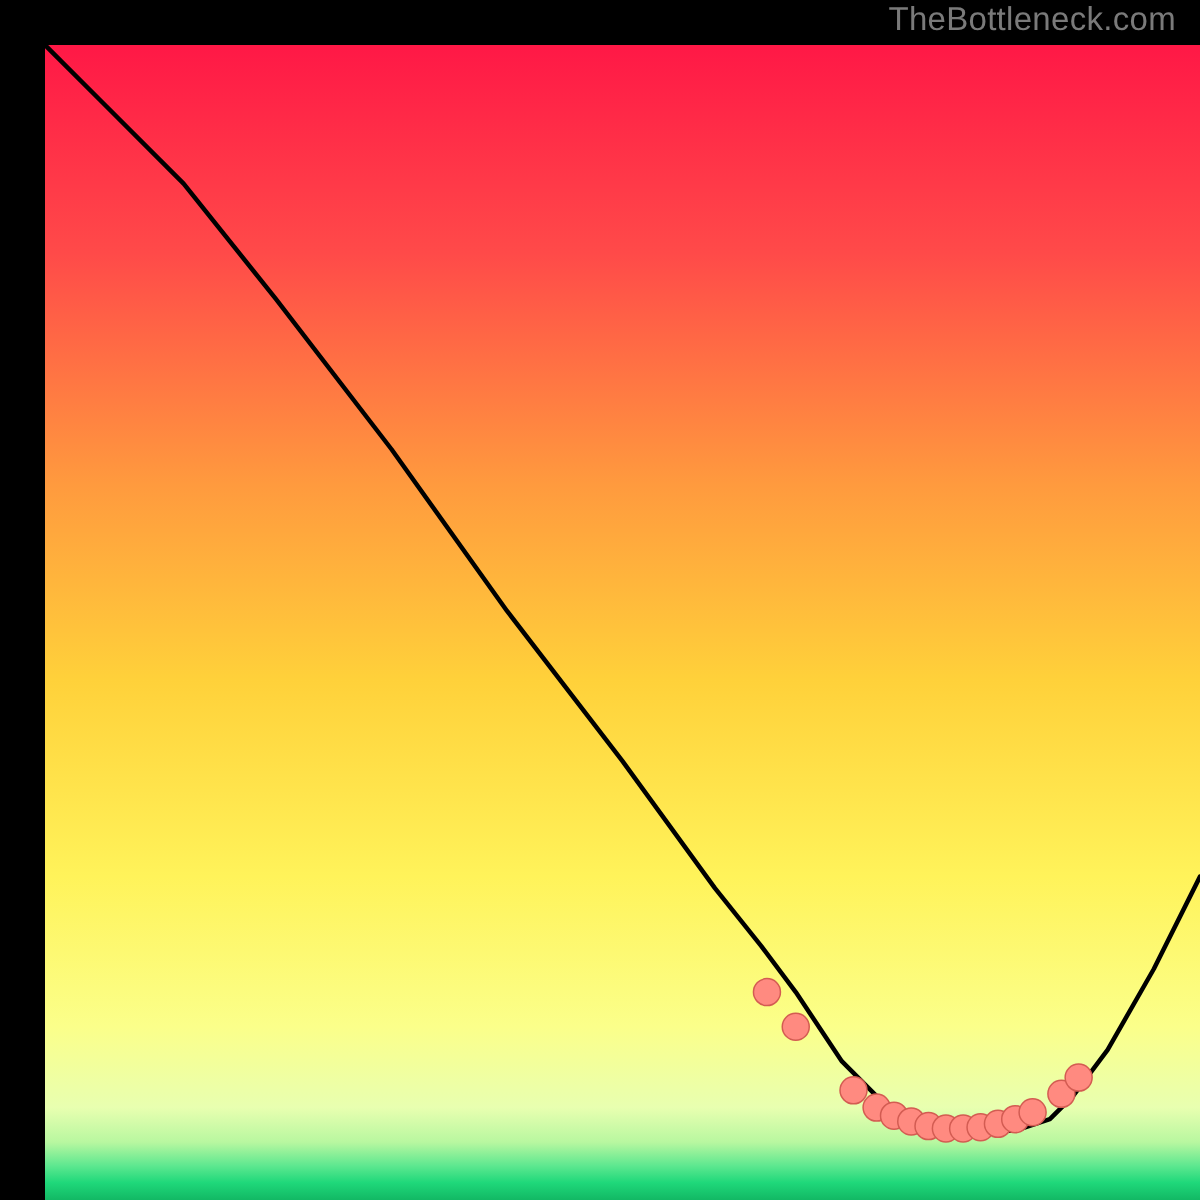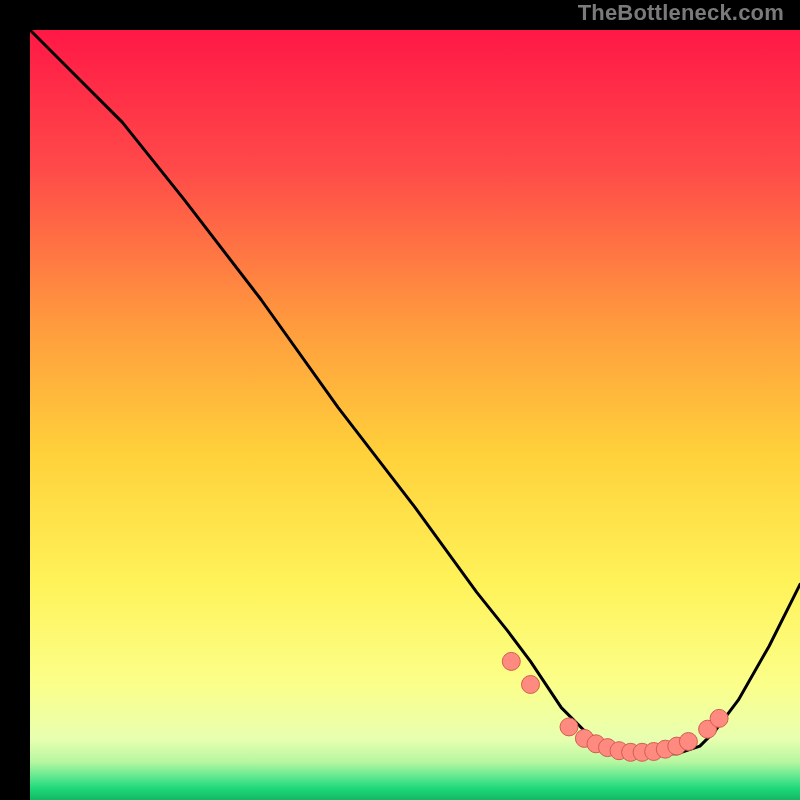--- a/index.html
+++ b/index.html
@@ -25,21 +25,21 @@
     top: 15px;
     width: 770px;
     height: 770px;
   }
   .watermark {
     position: absolute;
     top: 0px;
     right: 16px;
     color: #7a7a7a;
     font-size: 22px;
-    font-weight: 700;
+    font-weight: 400;
     letter-spacing: 0.2px;
     user-select: none;
   }
 </style>
 </head>
 <body>
 
 <div class="frame">
   <svg class="plot" viewBox="0 0 770 770" preserveAspectRatio="none">
     <defs>

